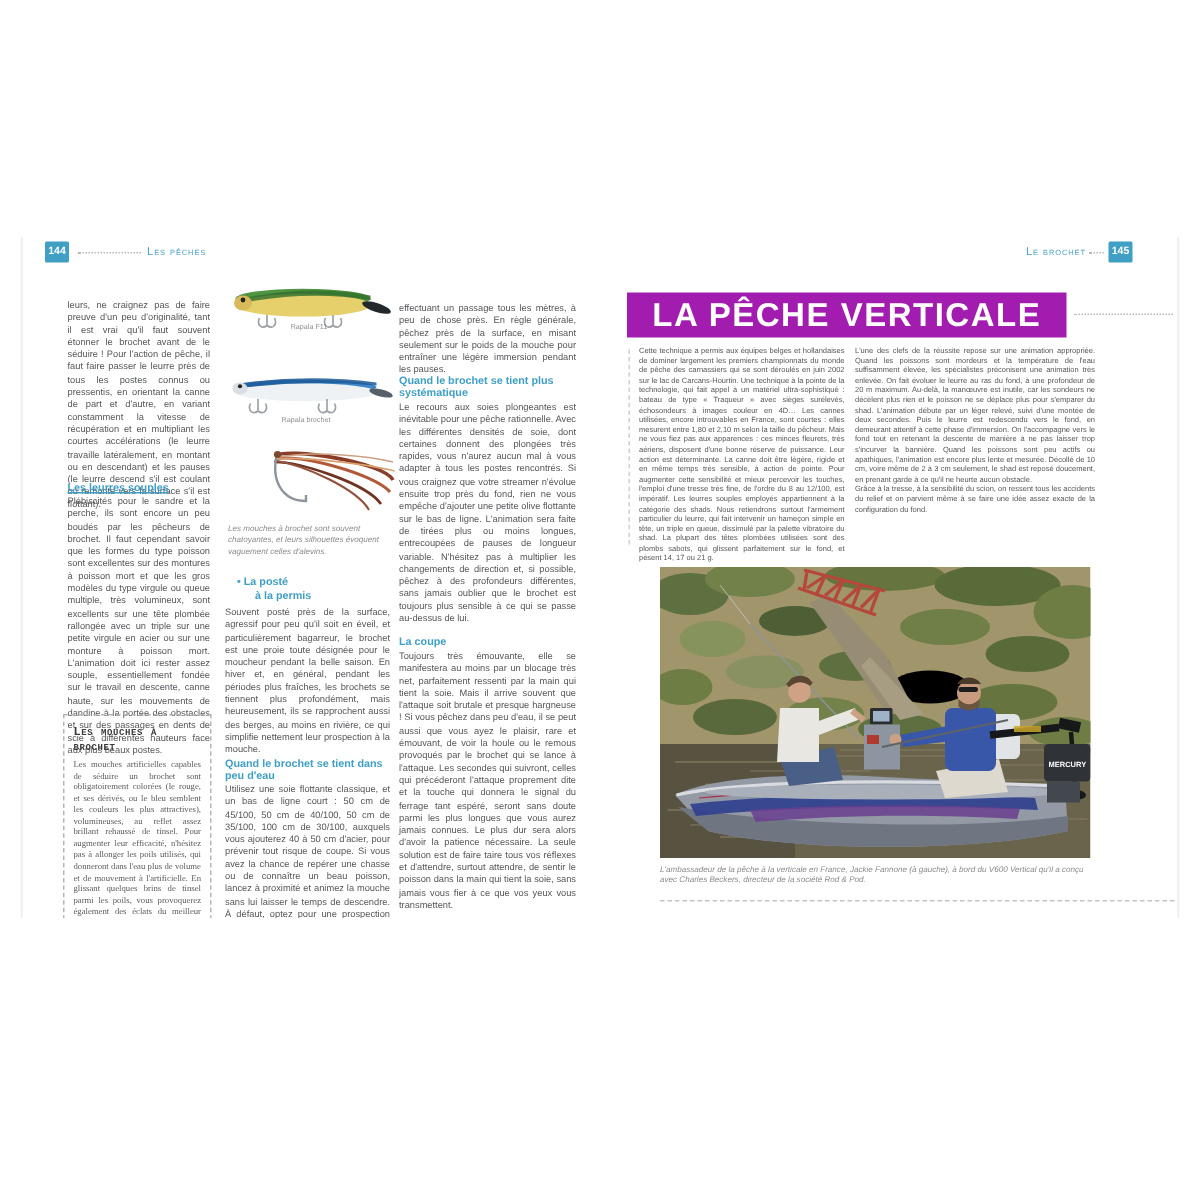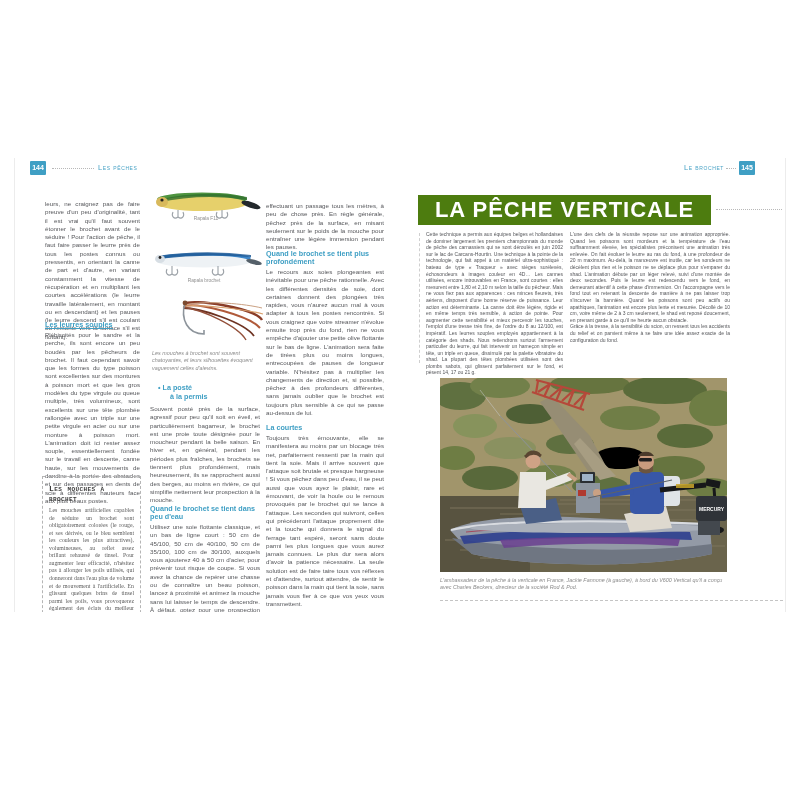--- a/index.html
+++ b/index.html
@@ -42,21 +42,21 @@
   }
   .sidebox-title {
     font-variant:small-caps; font-weight:bold; font-size:8px; line-height:1.2;
     color:#3a3a3a; letter-spacing:0.4px; margin-bottom:4px;font-family:Liberation Mono, monospace;
   }
   .sidebox-text {
     font-size:5.8px; line-height:1.3; color:#5a5a5a; text-align:justify;
   }
   
   .banner {
-    background:#4d7c0f; color:#ffffff; text-align:center;
+    background:#a21caf; color:#ffffff; text-align:center;
     font-weight:800; font-size:22px; line-height:30px; letter-spacing:1px;
     font-family:"Liberation Sans", sans-serif;
   }
 </style>
 </head>
 <body>
 
 <div id="canvas">
 
   <div class="abs edge" style="left:14px; top:158px; height:486px;"></div>
@@ -127,23 +127,23 @@
 
   <div class="abs figcaption" style="left:152px; top:350px; width:108px;">Les mouches à brochet sont souvent chatoyantes, et leurs silhouettes évoquent vaguement celles d'alevins.</div>
 
   <div class="abs bluehead" style="left:158px; top:384px; width:100px;">• La posté</div>
   <div class="abs bluehead" style="left:170px; top:393px; width:90px;">à la permis</div>
   <div class="abs copy" style="left:150px; top:405px; width:110px;">Souvent posté près de la surface, agressif pour peu qu'il soit en éveil, et particulièrement bagarreur, le brochet est une proie toute désignée pour le moucheur pendant la belle saison. En hiver et, en général, pendant les périodes plus fraîches, les brochets se tiennent plus profondément, mais heureusement, ils se rapprochent aussi des berges, au moins en rivière, ce qui simplifie nettement leur prospection à la mouche.</div>
   <div class="abs bluehead" style="left:150px; top:505px; width:110px;">Quand le brochet se tient dans peu d'eau</div>
   <div class="abs copy" style="left:150px; top:523px; width:110px;">Utilisez une soie flottante classique, et un bas de ligne court : 50 cm de 45/100, 50 cm de 40/100, 50 cm de 35/100, 100 cm de 30/100, auxquels vous ajouterez 40 à 50 cm d'acier, pour prévenir tout risque de coupe. Si vous avez la chance de repérer une chasse ou de connaître un beau poisson, lancez à proximité et animez la mouche sans lui laisser le temps de descendre. À défaut, optez pour une prospection plus systématique, en éventail, en</div>
 
   <div class="abs copy" style="left:266px; top:202px; width:118px;">effectuant un passage tous les mètres, à peu de chose près. En règle générale, pêchez près de la surface, en misant seulement sur le poids de la mouche pour entraîner une légère immersion pendant les pauses.</div>
-  <div class="abs bluehead" style="left:266px; top:250px; width:118px;">Quand le brochet se tient plus profondément</div>
+  <div class="abs bluehead" style="left:266px; top:250px; width:118px;">Quand le brochet se tient plus systématique</div>
   <div class="abs copy" style="left:266px; top:268px; width:118px;">Le recours aux soies plongeantes est inévitable pour une pêche rationnelle. Avec les différentes densités de soie, dont certaines donnent des plongées très rapides, vous n'aurez aucun mal à vous adapter à tous les postes rencontrés. Si vous craignez que votre streamer n'évolue ensuite trop près du fond, rien ne vous empêche d'ajouter une petite olive flottante sur le bas de ligne. L'animation sera faite de tirées plus ou moins longues, entrecoupées de pauses de longueur variable. N'hésitez pas à multiplier les changements de direction et, si possible, pêchez à des profondeurs différentes, sans jamais oublier que le brochet est toujours plus sensible à ce qui se passe au-dessus de lui.</div>
-  <div class="abs bluehead" style="left:266px; top:424px; width:118px;">La courtes</div>
+  <div class="abs bluehead" style="left:266px; top:424px; width:118px;">La coupe</div>
   <div class="abs copy" style="left:266px; top:434px; width:118px;">Toujours très émouvante, elle se manifestera au moins par un blocage très net, parfaitement ressenti par la main qui tient la soie. Mais il arrive souvent que l'attaque soit brutale et presque hargneuse ! Si vous pêchez dans peu d'eau, il se peut aussi que vous ayez le plaisir, rare et émouvant, de voir la houle ou le remous provoqués par le brochet qui se lance à l'attaque. Les secondes qui suivront, celles qui précéderont l'attaque proprement dite et la touche qui donnera le signal du ferrage tant espéré, seront sans doute parmi les plus longues que vous aurez jamais connues. Le plus dur sera alors d'avoir la patience nécessaire. La seule solution est de faire taire tous vos réflexes et d'attendre, surtout attendre, de sentir le poisson dans la main qui tient la soie, sans jamais vous fier à ce que vos yeux vous transmettent.</div>
 
   <div class="abs banner" style="left:418px; top:195px; width:293px; height:30px;">LA PÊCHE VERTICALE</div>
   <div class="abs dotline" style="left:716px; top:209px; width:66px;"></div>
 
   <div class="abs dashv" style="left:419px; top:233px; height:130px;"></div>
   <div class="abs copy-sm" style="left:426px; top:231px; width:137px;">Cette technique a permis aux équipes belges et hollandaises de dominer largement les premiers championnats du monde de pêche des carnassiers qui se sont déroulés en juin 2002 sur le lac de Carcans-Hourtin. Une technique à la pointe de la technologie, qui fait appel à un matériel ultra-sophistiqué : bateau de type « Traqueur » avec sièges surélevés, échosondeurs à images couleur en 4D… Les cannes utilisées, encore introuvables en France, sont courtes : elles mesurent entre 1,80 et 2,10 m selon la taille du pêcheur. Mais ne vous fiez pas aux apparences : ces minces fleurets, très aériens, disposent d'une bonne réserve de puissance. Leur action est déterminante. La canne doit être légère, rigide et en même temps très sensible, à action de pointe. Pour augmenter cette sensibilité et mieux percevoir les touches, l'emploi d'une tresse très fine, de l'ordre du 8 au 12/100, est impératif. Les leurres souples employés appartiennent à la catégorie des shads. Nous retiendrons surtout l'armement particulier du leurre, qui fait intervenir un hameçon simple en tête, un triple en queue, dissimulé par la palette vibratoire du shad. La plupart des têtes plombées utilisées sont des plombs sabots, qui glissent parfaitement sur le fond, et pèsent 14, 17 ou 21 g.</div>
   <div class="abs copy-sm" style="left:570px; top:231px; width:160px;">L'une des clefs de la réussite repose sur une animation appropriée. Quand les poissons sont mordeurs et la température de l'eau suffisamment élevée, les spécialistes préconisent une animation très enlevée. On fait évoluer le leurre au ras du fond, à une profondeur de 20 m maximum. Au-delà, la manœuvre est inutile, car les sondeurs ne décèlent plus rien et le poisson ne se déplace plus pour s'emparer du shad. L'animation débute par un léger relevé, suivi d'une montée de deux secondes. Puis le leurre est redescendu vers le fond, en demeurant attentif à cette phase d'immersion. On l'accompagne vers le fond tout en retenant la descente de manière à ne pas laisser trop s'incurver la bannière. Quand les poissons sont peu actifs ou apathiques, l'animation est encore plus lente et mesurée. Décollé de 10 cm, voire même de 2 à 3 cm seulement, le shad est reposé doucement, en prenant garde à ce qu'il ne heurte aucun obstacle.
 Grâce à la tresse, à la sensibilité du scion, on ressent tous les accidents du relief et on parvient même à se faire une idée assez exacte de la configuration du fond.</div>
 

